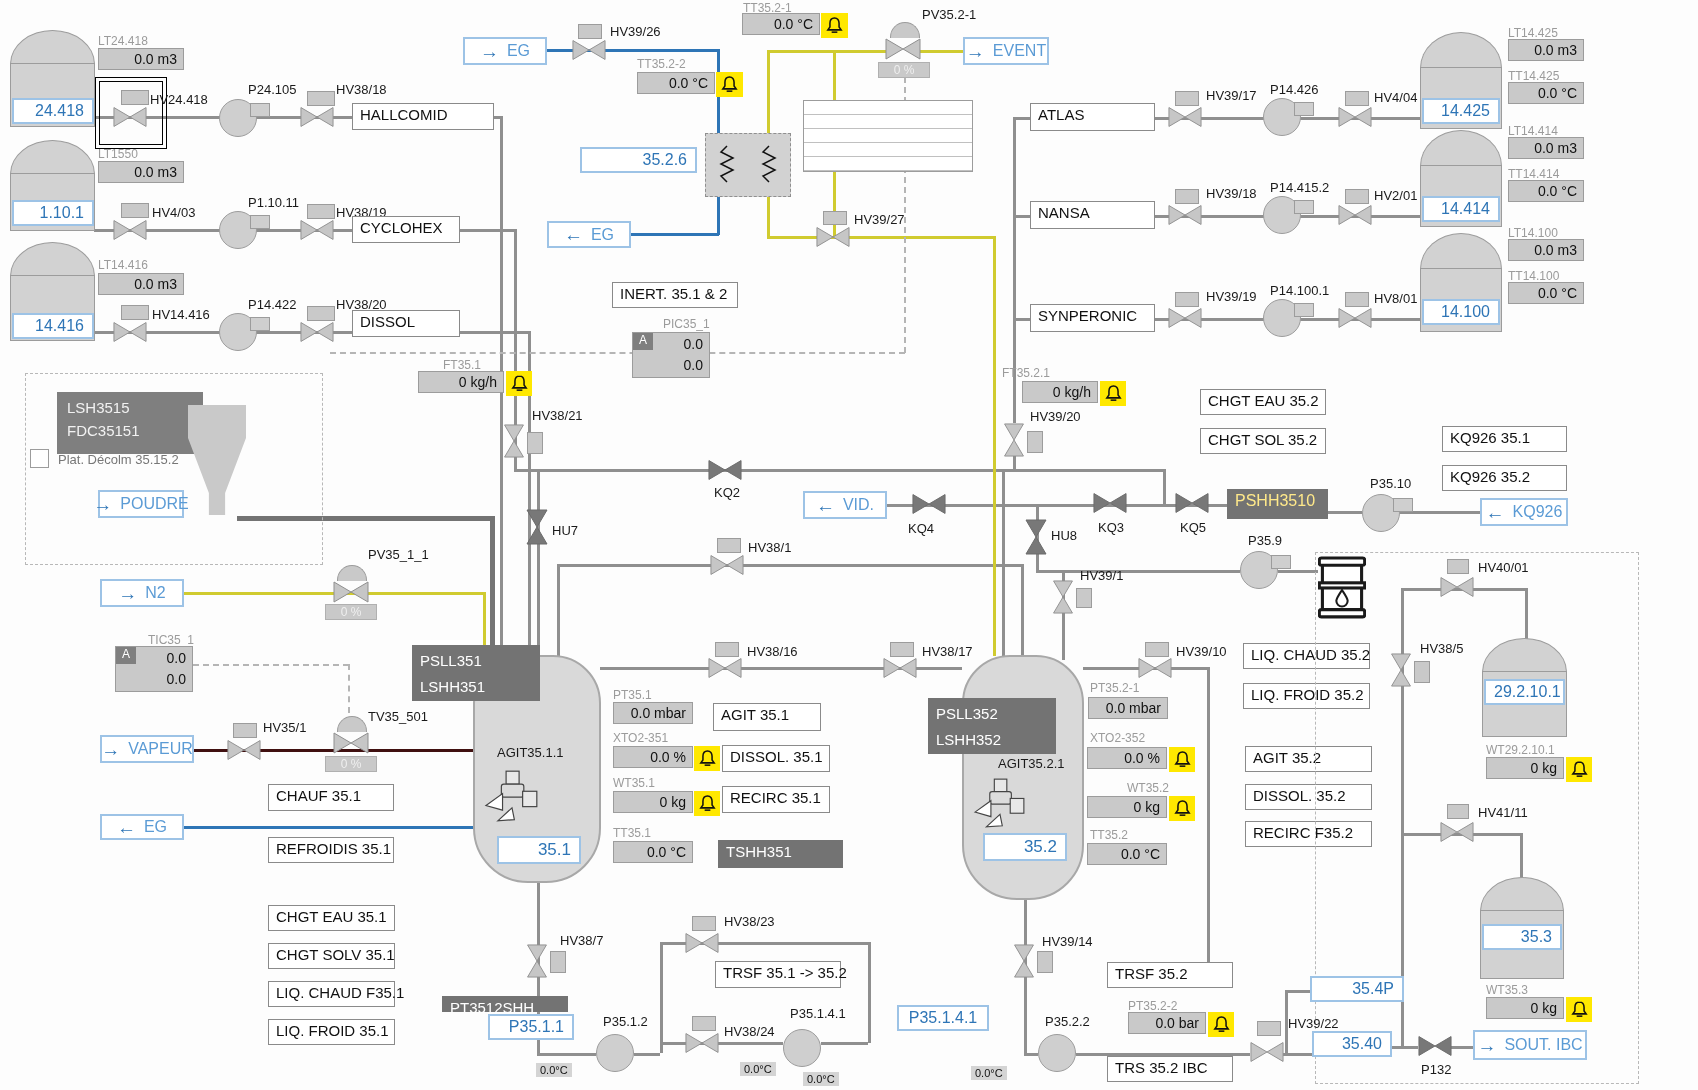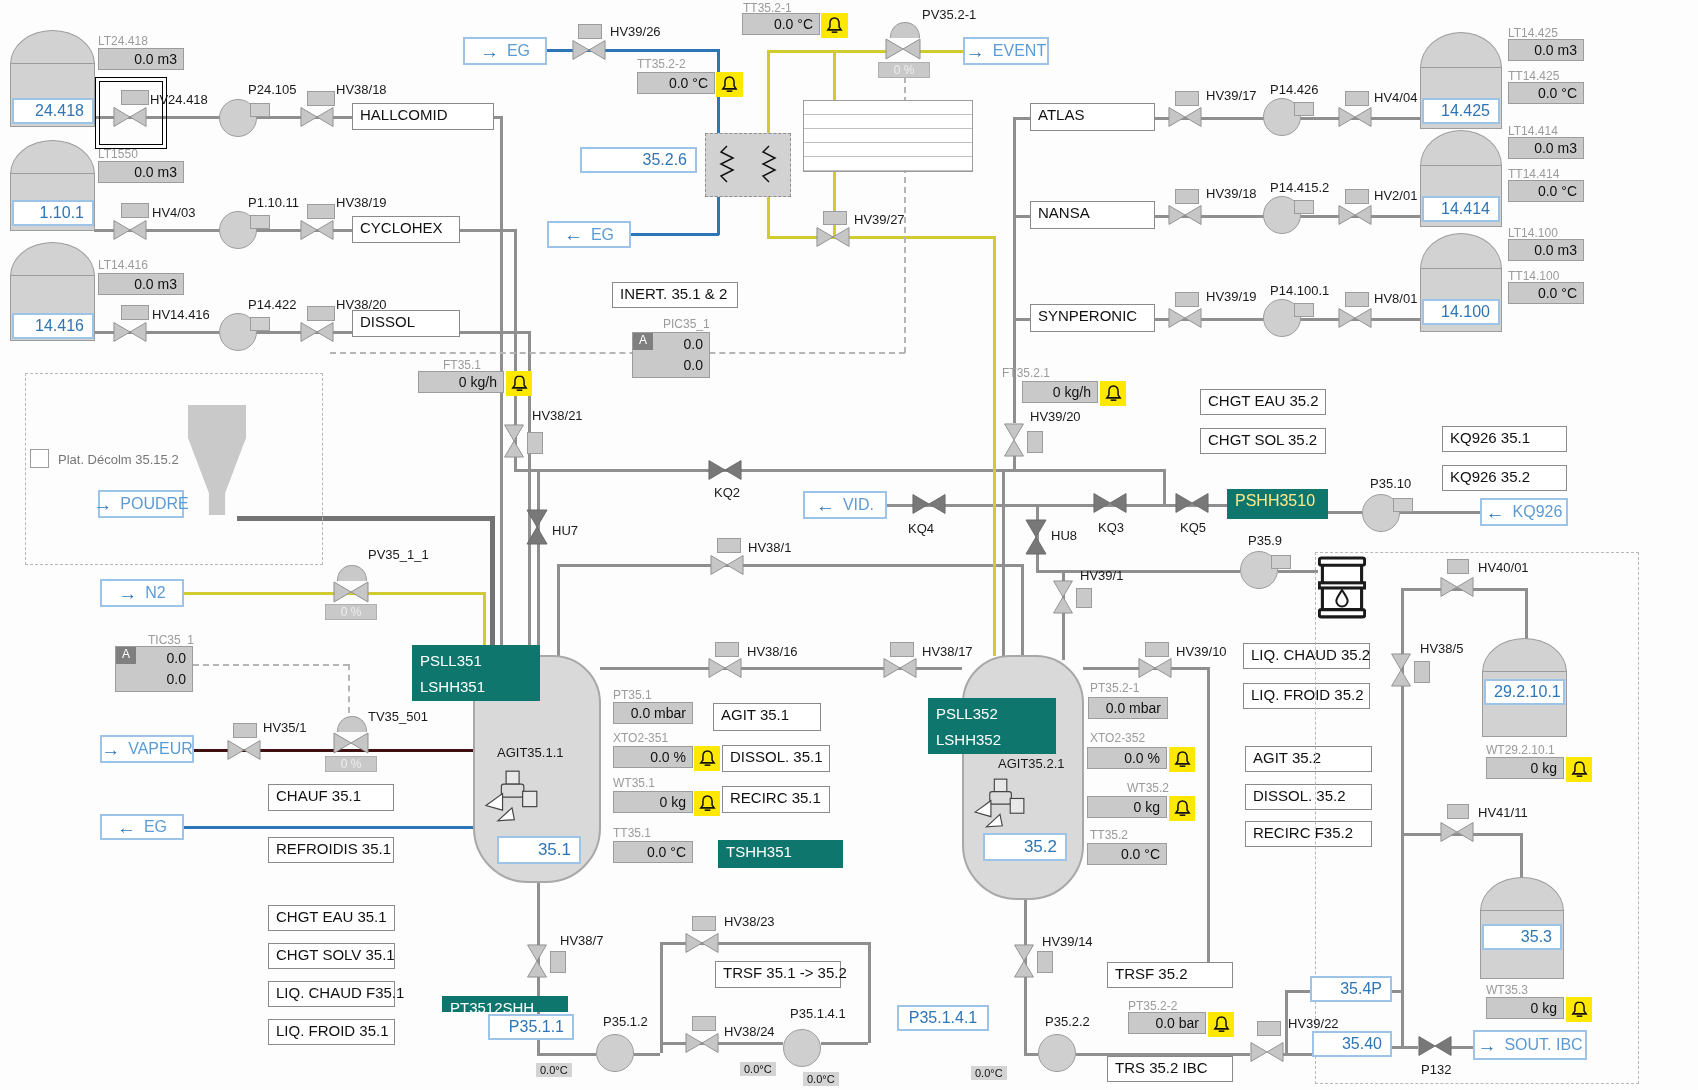--- a/index.html
+++ b/index.html
@@ -13,21 +13,21 @@
   .red{background:#401010}
   .dashh{position:absolute;height:0;border-top:2px dashed #b5b5b5}
   .dashv{position:absolute;width:0;border-left:2px dashed #b5b5b5}
   .tag{position:absolute;font-size:12px;color:#9b9b9b;white-space:nowrap}
   .vl{position:absolute;font-size:13px;color:#1a1a1a;white-space:nowrap}
   .disp{position:absolute;background:#c9c9c9;border:1px solid #9c9c9c;font-size:14px;color:#111;text-align:right;padding:2px 6px;box-sizing:border-box;white-space:nowrap}
   .lbl{position:absolute;background:#fff;border:1px solid #8a8a8a;font-size:15px;color:#111;padding:2px 7px;box-sizing:border-box;white-space:nowrap}
   .blu{position:absolute;background:#fff;border:2px solid #9dc3e6;color:#2e75b6;font-size:16px;text-align:right;padding:2px 8px;box-sizing:border-box;white-space:nowrap}
   .flow{position:absolute;border:2px solid #9dc3e6;color:#5b9bd5;font-size:16px;display:flex;align-items:center;justify-content:center;gap:8px;background:#fff;box-sizing:border-box;white-space:nowrap}
   .flow .ar{color:#2e75b6;font-weight:bold;font-size:19px;line-height:1}
-  .org{position:absolute;background:#0f766e;color:#fff;font-size:15px;padding:3px 8px;box-sizing:border-box;white-space:nowrap}
+  .org{position:absolute;background:#737373;color:#fff;font-size:15px;padding:3px 8px;box-sizing:border-box;white-space:nowrap}
   .act{position:absolute;background:#c9c9c9;border:1px solid #9c9c9c}
   .dome{position:absolute;background:#c9c9c9;border:1px solid #9c9c9c;border-bottom:none;border-radius:15px 15px 0 0}
   .pump{position:absolute;width:38px;height:38px;border-radius:50%;background:#cfcfcf;border:1px solid #9c9c9c;box-sizing:border-box}
   .pout{position:absolute;background:#cfcfcf;border:1px solid #9c9c9c}
   .bell{position:absolute;background:#ffe800;display:flex;align-items:center;justify-content:center}
   .sm{position:absolute;background:#d4d4d4;font-size:11px;color:#111;padding:1px 4px;white-space:nowrap}
   .tkd{position:absolute;background:#d2d2d2;border:1px solid #9c9c9c;border-bottom:none;border-radius:50% 50% 0 0/100% 100% 0 0;box-sizing:border-box}
   .tkb{position:absolute;background:#d2d2d2;border:1px solid #9c9c9c;box-sizing:border-box}
   .ves{position:absolute;background:#d9d9d9;border:2px solid #a8a8a8;border-radius:48px 48px 55px 55px;box-sizing:border-box}
   .chip{position:absolute;background:#7f7f7f;color:#fff;font-size:12px;text-align:center}
@@ -191,21 +191,21 @@
       <use href="#vh"></use>
     </svg>
   <div class="vl" style="left:152px;top:205px">HV4/03</div>
   <div class="pump" style="left:219px;top:211px"></div>
   <div class="pout" style="left:250px;top:215px;width:18px;height:12px"></div>
   <div class="vl" style="left:248px;top:195px">P1.10.11</div>
   <div class="act" style="left:307px;top:204px;width:26px;height:13px"></div>
   <svg class="vh" style="left:300px;top:219px;width:34px;height:22px">
       <use href="#vh"></use>
     </svg>
-  <div class="vl" style="left:336px;top:195px">HV38/19</div>
+  <div class="vl" style="left:336px;top:205px">HV38/19</div>
   <div class="lbl" style="left:352px;top:216px;width:108px;height:27px">CYCLOHEX</div>
 
   <div class="tkd" style="left:10px;top:242px;width:85px;height:34px"></div>
   <div class="tkb" style="left:10px;top:275px;width:85px;height:66px"></div>
   <div class="blu" style="left:12px;top:313px;width:82px">14.416</div>
   <div class="tag" style="left:98px;top:258px">LT14.416</div>
   <div class="disp" style="left:98px;top:273px;width:86px">0.0 m3</div>
   <div class="act" style="left:121px;top:305px;width:26px;height:13px"></div>
   <svg class="vh" style="left:113px;top:321px;width:34px;height:22px">
       <use href="#vh"></use>
@@ -275,20 +275,24 @@
   <div class="vl" style="left:854px;top:212px">HV39/27</div>
   <div class="lbl" style="left:612px;top:282px;width:126px;height:26px">INERT. 35.1 &amp; 2</div>
   <div class="tag" style="left:663px;top:317px">PIC35_1</div>
   <div class="ctrl" style="left:632px;top:332px;width:78px;height:46px">
     <div class="chip" style="left:0;top:0;width:20px;height:17px">A</div>
     <div class="v" style="top:3px">0.0</div>
     <div class="v" style="top:24px">0.0</div>
   </div>
 
   <div class="dbx" style="left:25px;top:373px;width:296px;height:190px"></div>
+  <div class="dkbox" style="left:57px;top:392px;width:126px;height:52px">
+      <div>LSH3515</div>
+      <div>FDC35151</div>
+    </div>
   <div class="chk" style="left:30px;top:449px;width:17px;height:17px"></div>
   <div class="vl" style="left:58px;top:452px;color:#777">Plat. Décolm 35.15.2</div>
   <div class="flow" style="left:98px;top:490px;width:86px;height:28px">
       <span class="ar">→</span>
       <span>POUDRE</span>
     </div>
   <div class="hop" style="left:188px;top:405px;width:58px;height:110px"></div>
 
   <div class="flow" style="left:100px;top:579px;width:84px;height:28px">
       <span class="ar">→</span>
@@ -640,21 +644,21 @@
       <svg width="19" height="19">
         <use href="#belli"></use>
       </svg>
     </div>
   <div class="lbl" style="left:1107px;top:1056px;width:126px;height:26px">TRS 35.2 IBC</div>
   <div class="act" style="left:1257px;top:1021px;width:22px;height:13px"></div>
   <svg class="vh" style="left:1250px;top:1040px;width:34px;height:24px">
       <use href="#vh"></use>
     </svg>
   <div class="vl" style="left:1288px;top:1016px">HV39/22</div>
-  <div class="blu" style="left:1310px;top:976px;width:82px">35.4P</div>
+  <div class="blu" style="left:1310px;top:976px;width:94px">35.4P</div>
   <div class="blu" style="left:1312px;top:1031px;width:80px">35.40</div>
   <svg class="vh dk" style="left:1418px;top:1034px;width:34px;height:24px">
       <use href="#vh"></use>
     </svg>
   <div class="vl" style="left:1421px;top:1062px">P132</div>
   <div class="flow" style="left:1473px;top:1030px;width:114px;height:30px">
       <span class="ar">→</span>
       <span>SOUT. IBC</span>
     </div>
 

